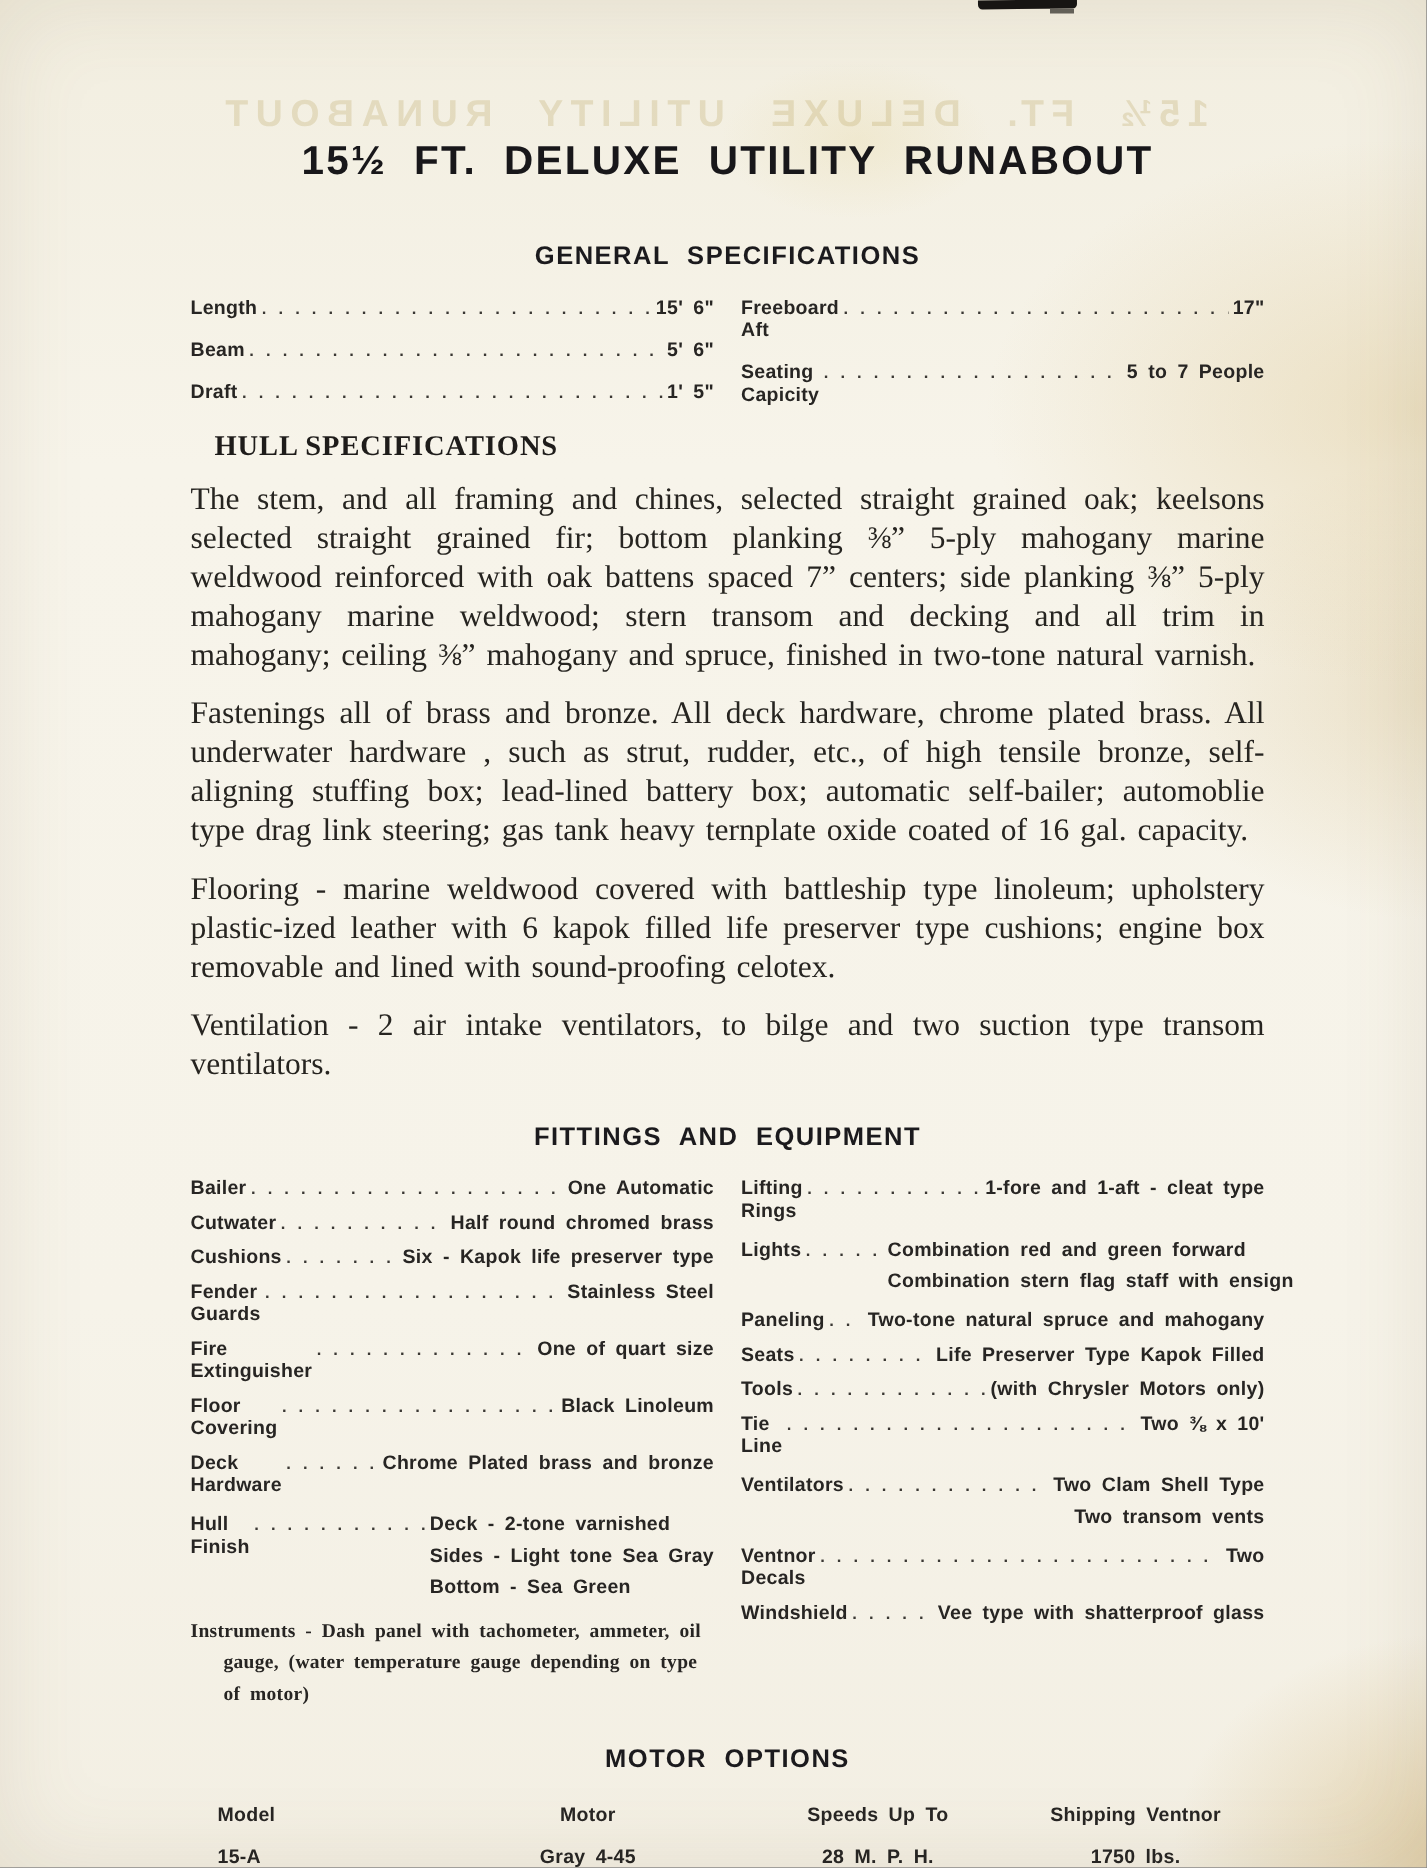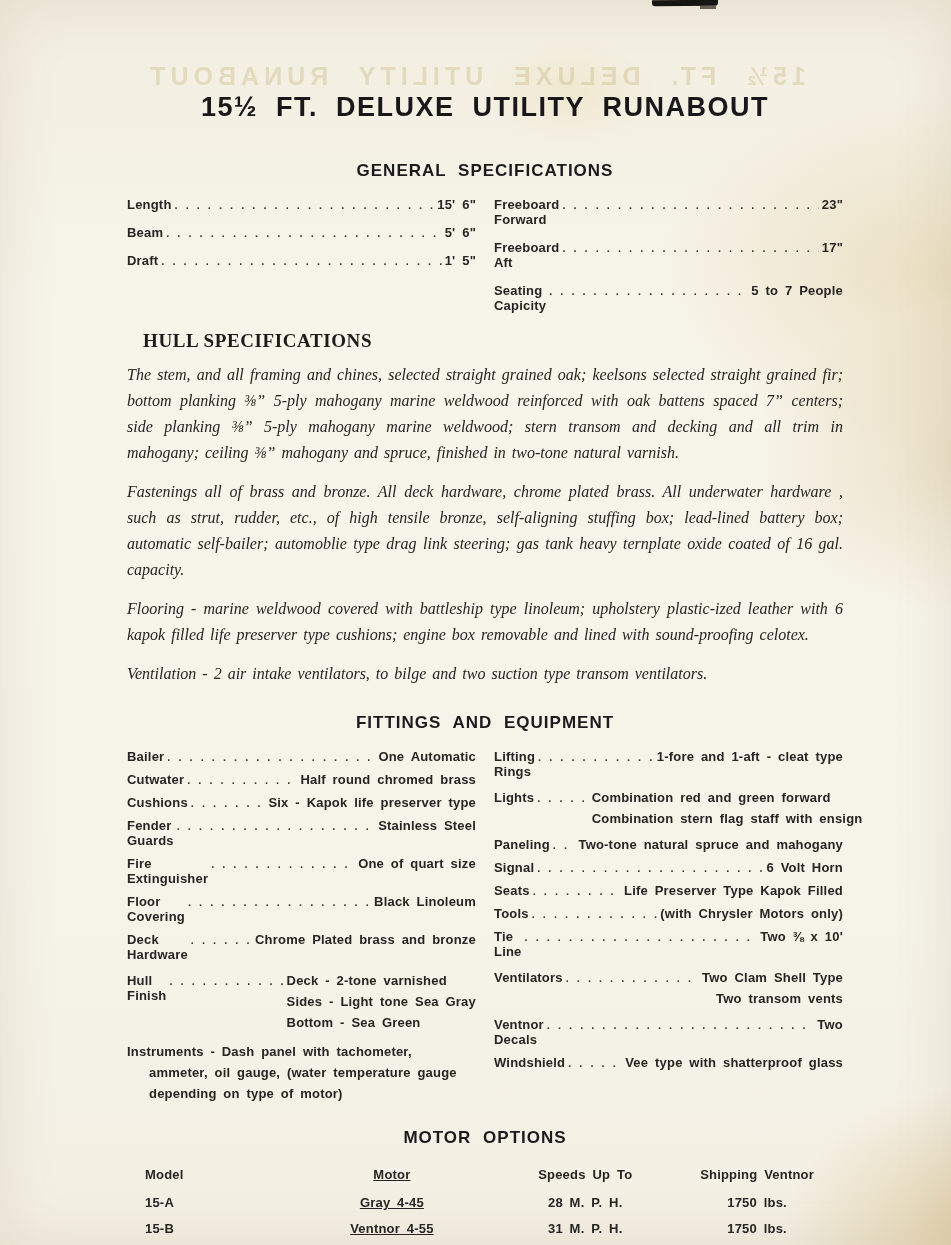--- a/index.html
+++ b/index.html
@@ -39,42 +39,42 @@
   .two-col{display:flex;gap:18px;}
   .col{flex:1 1 0;min-width:0;}
   .specrow{display:flex;align-items:baseline;font-size:13px;font-weight:bold;letter-spacing:.2px;word-spacing:3px;margin-bottom:9px;color:#272523;}
   .gen .specrow{margin-bottom:13px;}
   .dots{flex:1 1 auto;overflow:hidden;white-space:nowrap;margin:0 3px;min-width:14px;}
   .dots::after{content:". . . . . . . . . . . . . . . . . . . . . . . . . . . . . . . . . . . . . . . . . . . . . . . . . . . . . . . . . . . .";letter-spacing:1px;color:#3a3733;font-size:11px;}
   .value{white-space:nowrap;}
   .vblock{text-align:left;line-height:21px;max-width:72%;}
   .vblock.val-right{text-align:right;}
   .vblock div{white-space:nowrap;}
-  .hang{font-size:13px;font-weight:bold;letter-spacing:.2px;word-spacing:3px;line-height:21px;padding-left:22px;text-indent:-22px;margin-top:4px;color:#272523;}
+  .hang{font-size:13px;font-weight:bold;letter-spacing:.2px;word-spacing:3px;line-height:21px;padding-left:22px;text-indent:-22px;margin-top:4px;color:#272523;font-family:Liberation Serif, serif;}
   
   .hull h3{
     font-family:"Liberation Serif",serif;font-size:19px;font-weight:bold;letter-spacing:.6px;
     margin:4px 0 10px 16px;color:#1e1c1a;
   }
   .hull p{
-    font-family:"Liberation Serif",serif;font-size:16px;line-height:26px;
-    text-align:justify;margin:0 0 13px 0;word-spacing:2px;color:#262420;font-style:italic;
+    font-family:"Liberation Serif",serif;font-size:21px;line-height:26px;
+    text-align:justify;margin:0 0 13px 0;word-spacing:2px;color:#262420;
   }
   .fittings{margin-top:26px;}
   .fittings .specrow{margin-bottom:8px;}
   
   .motors{margin-top:24px;}
   .mtable{width:100%;border-collapse:collapse;}
   .mtable th,.mtable td{
     font-size:13px;font-weight:bold;letter-spacing:.2px;word-spacing:3px;
     padding:3px 0 8px 0;text-align:center;color:#272523;
   }
   .mtable th{padding-bottom:10px;}
   .mtable th:first-child,.mtable td:first-child{text-align:left;padding-left:18px;width:22%;}
-  .mtable th:nth-child(2),.mtable td:nth-child(2){width:30%;text-decoration:underline;}
+  .mtable th:nth-child(2),.mtable td:nth-child(2){width:30%;}
   .mtable th:nth-child(3),.mtable td:nth-child(3){width:24%;}
 </style>
 </head>
 <body>
 
 <div class="page">
   <div class="topmark"></div>
   <div class="topmark2"></div>
   <div class="ghost-title">15½ FT. DELUXE UTILITY RUNABOUT</div>
 
@@ -94,25 +94,20 @@
             <span class="dots"></span>
             <span class="value">5' 6"</span>
         </div>
         <div class="specrow">
           <span class="label">Draft</span>
             <span class="dots"></span>
             <span class="value">1' 5"</span>
         </div>
       </div>
       <div class="col">
-        <div class="specrow">
-          <span class="label">Freeboard Forward</span>
-            <span class="dots"></span>
-            <span class="value">23"</span>
-        </div>
         <div class="specrow">
           <span class="label">Freeboard Aft</span>
             <span class="dots"></span>
             <span class="value">17"</span>
         </div>
         <div class="specrow">
           <span class="label">Seating Capicity</span>
             <span class="dots"></span>
             <span class="value">5 to 7 People</span>
         </div>
@@ -189,25 +184,20 @@
             <span class="dots"></span>
           <span class="vblock">
             <div>Combination red and green forward</div>
             <div>Combination stern flag staff with ensign</div>
           </span>
         </div>
         <div class="specrow">
           <span class="label">Paneling</span>
             <span class="dots"></span>
             <span class="value">Two-tone natural spruce and mahogany</span>
-        </div>
-        <div class="specrow">
-          <span class="label">Signal</span>
-            <span class="dots"></span>
-            <span class="value">6 Volt Horn</span>
         </div>
         <div class="specrow">
           <span class="label">Seats</span>
             <span class="dots"></span>
             <span class="value">Life Preserver Type Kapok Filled</span>
         </div>
         <div class="specrow">
           <span class="label">Tools</span>
             <span class="dots"></span>
             <span class="value">(with Chrysler Motors only)</span>

